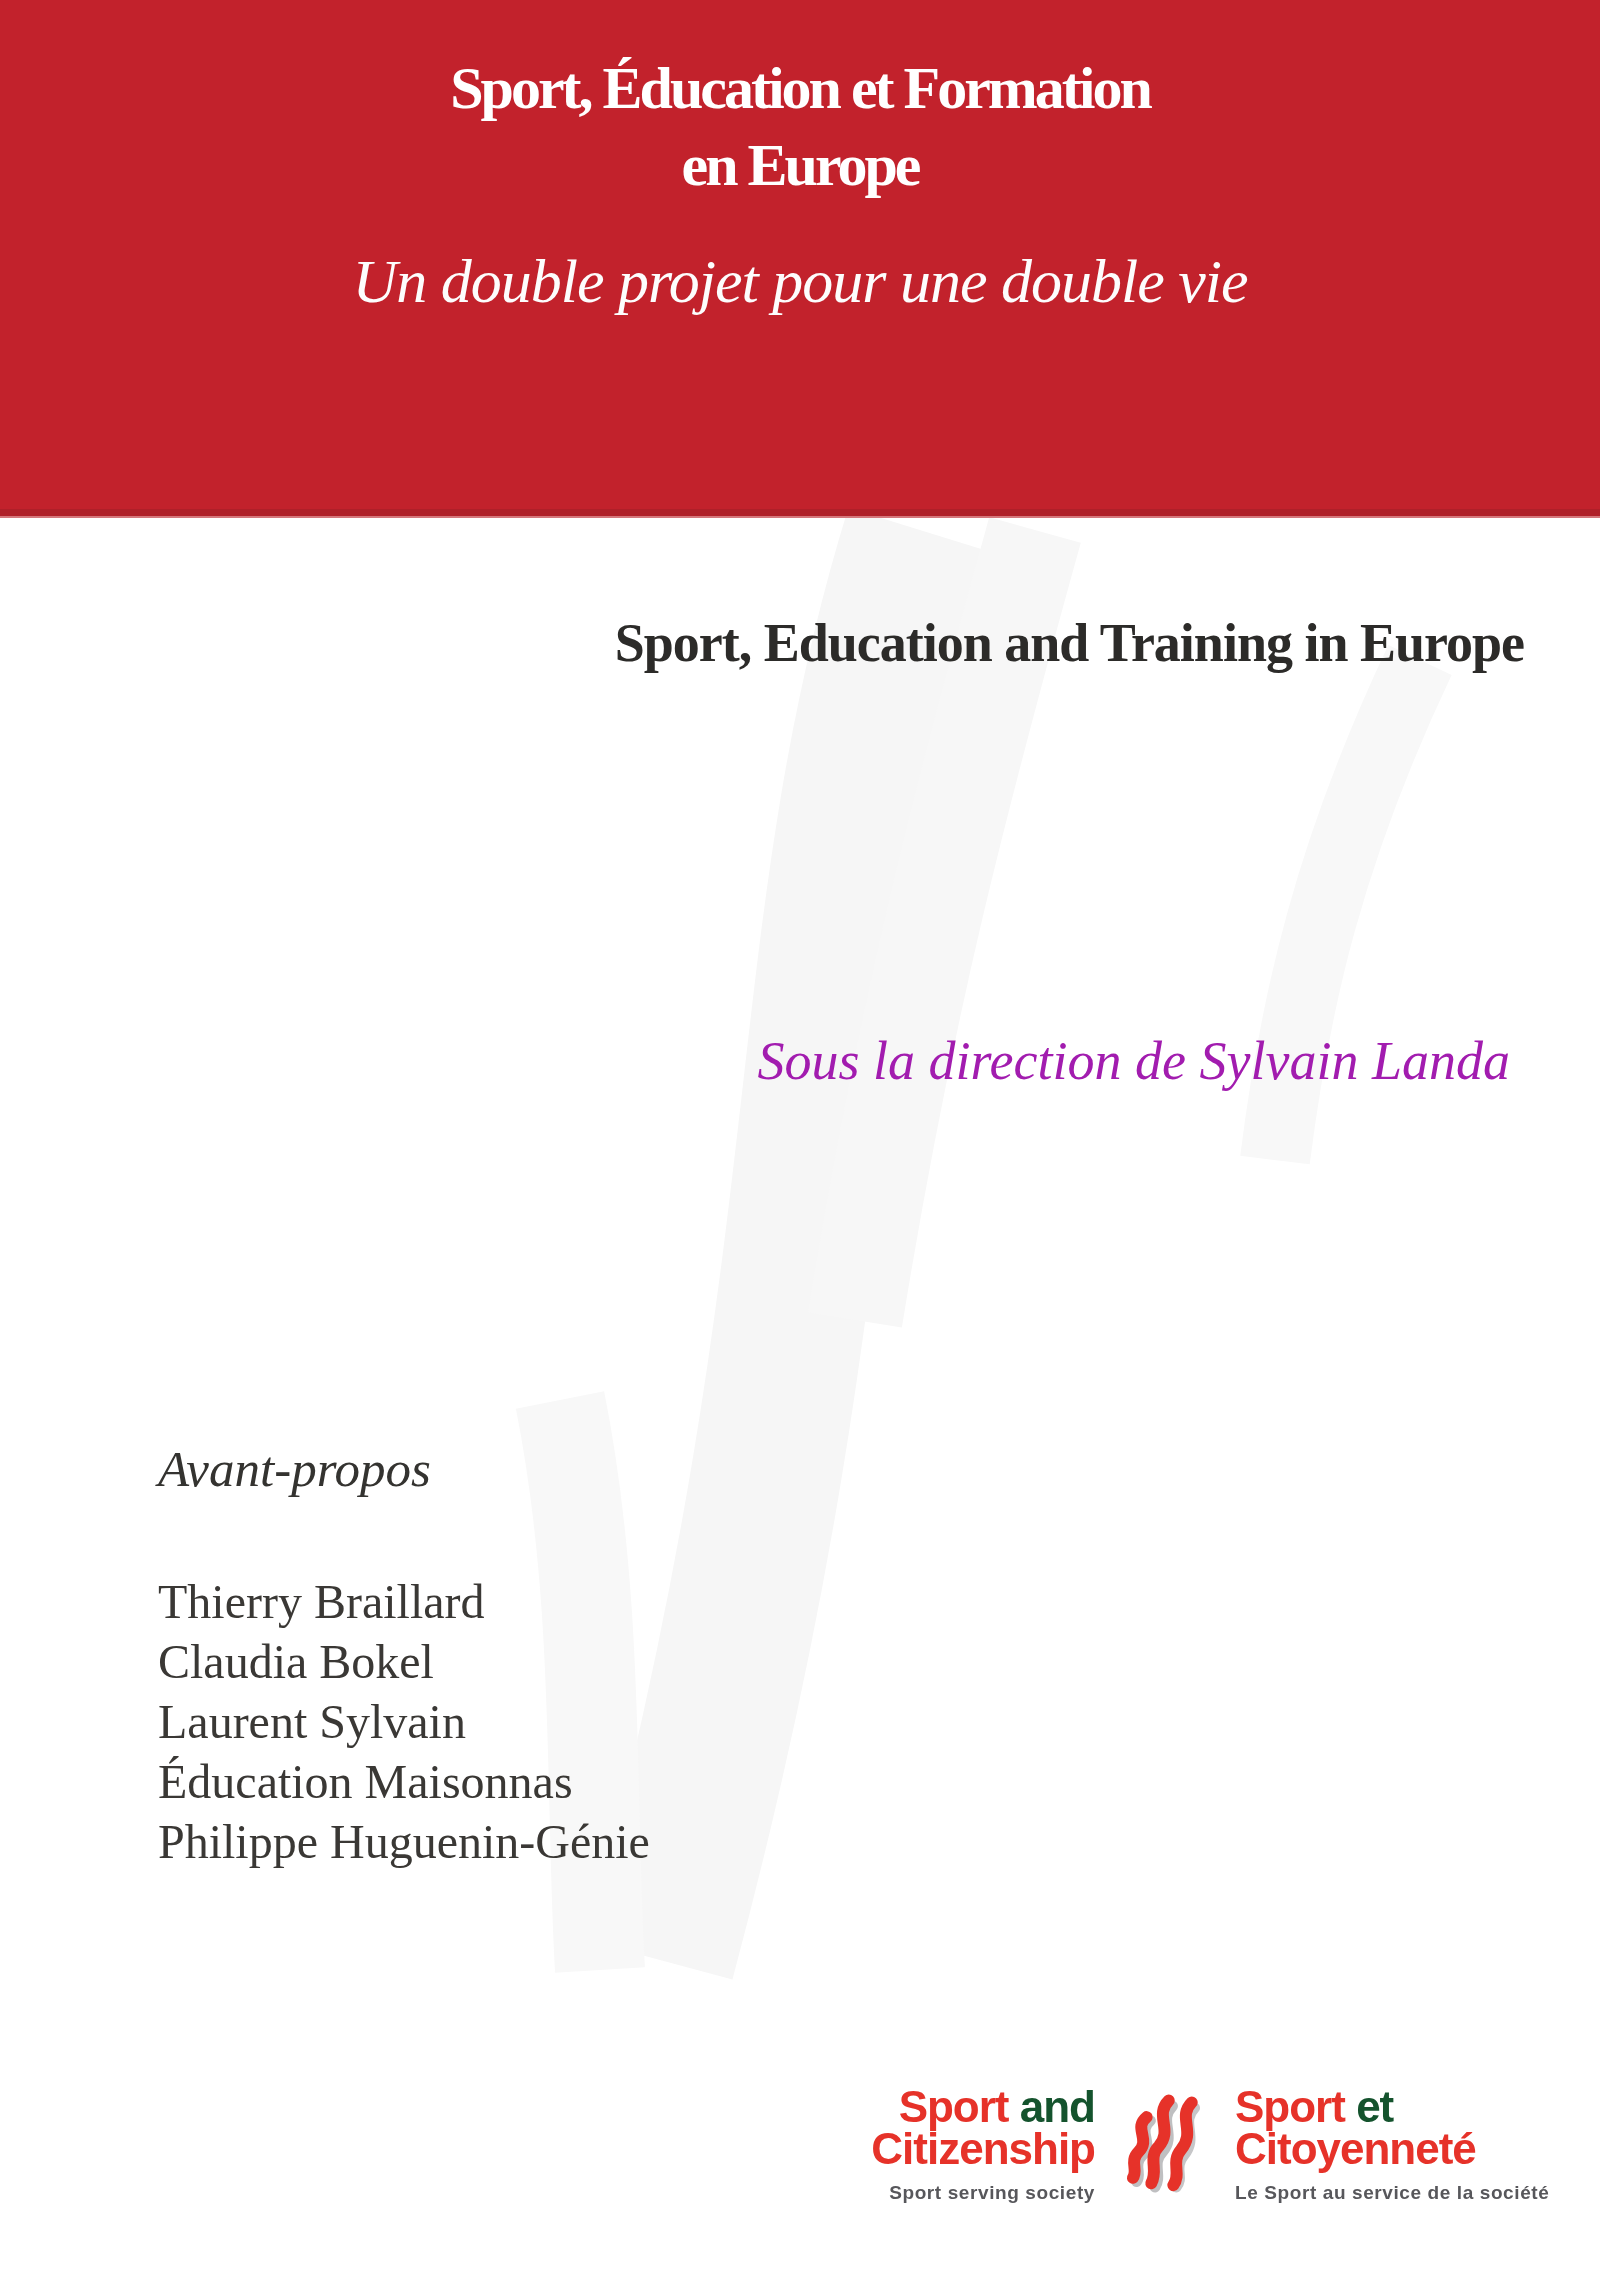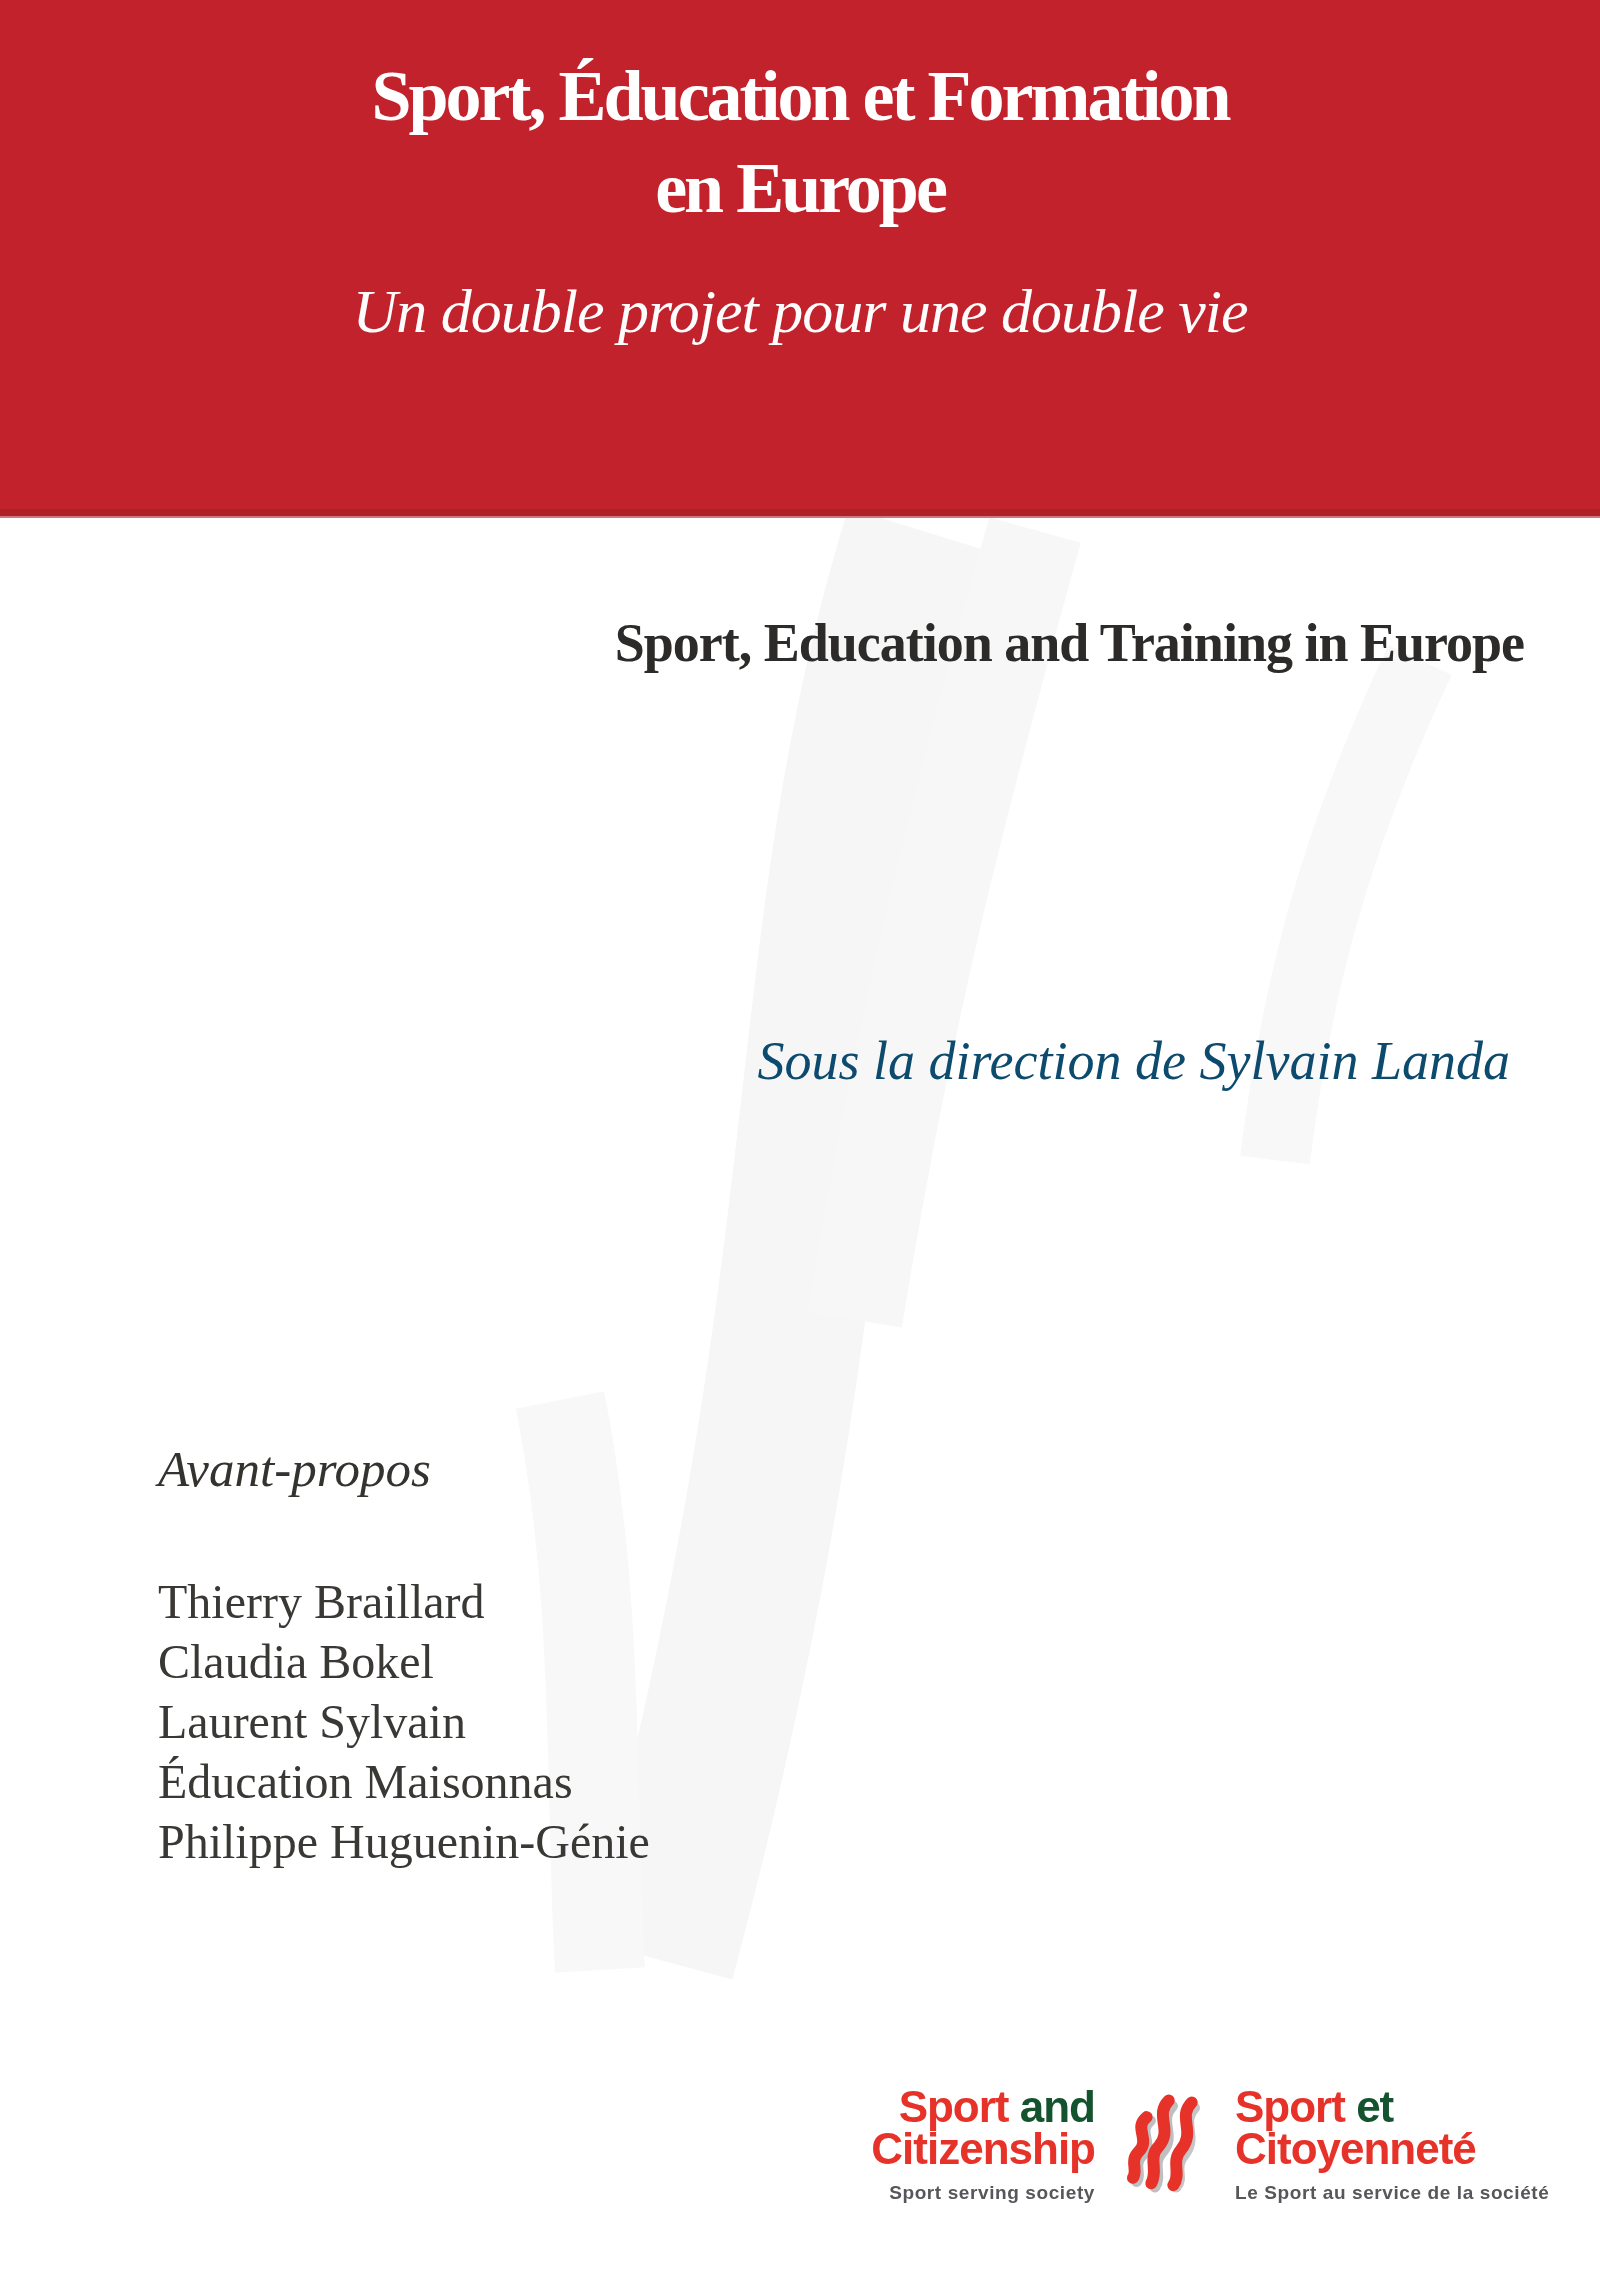--- a/index.html
+++ b/index.html
@@ -22,21 +22,21 @@
     background:#c2222c;
     border-bottom:7px solid #af2029;
     box-shadow:0 2px 0 #d4777c;
     color:#ffffff;
     text-align:center;
     z-index:2;
   }
   .banner-title {
     padding-top:50px;
     font-weight:bold;
-    font-size:72px;
+    font-size:60px;
     line-height:1.28;
     letter-spacing:-3px;
   }
   .banner-subtitle {
     margin-top:42px;
     font-style:italic;
     font-size:62px;
     letter-spacing:-1px;
     color:#fdfdfd;
     font-family:Liberation Serif, serif;
@@ -48,21 +48,21 @@
     color:#2c2b29; text-align:left; z-index:2;
   }
   .en-subtitle {
     position:absolute; right:90px; top:735px;
     font-style:italic; font-size:53px;
     color:#333130; text-align:right; z-index:2;
   }
   .direction {
     position:absolute; right:90px; top:1030px;
     font-style:italic; font-size:54px;
-    color:#0c4a6e; text-align:left; z-index:2;
+    color:#a21caf; text-align:left; z-index:2;
   }
   
   .foreword-heading {
     position:absolute; left:158px; top:1440px;
     font-style:italic; font-size:51px;
     color:#343330; z-index:2;
   }
   .authors {
     position:absolute; left:158px; top:1572px;
     font-size:48px; line-height:60px;

